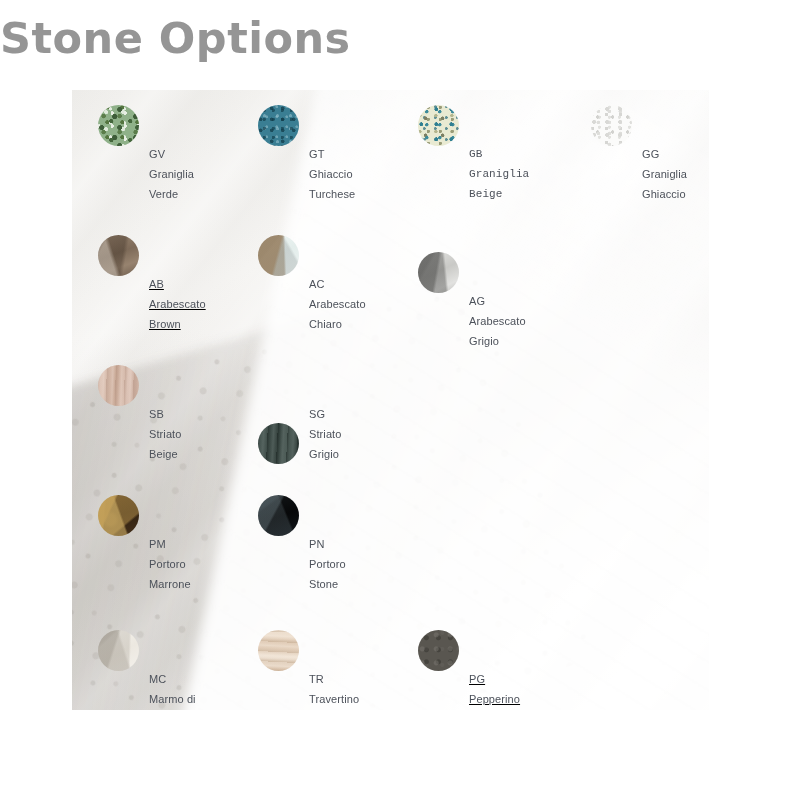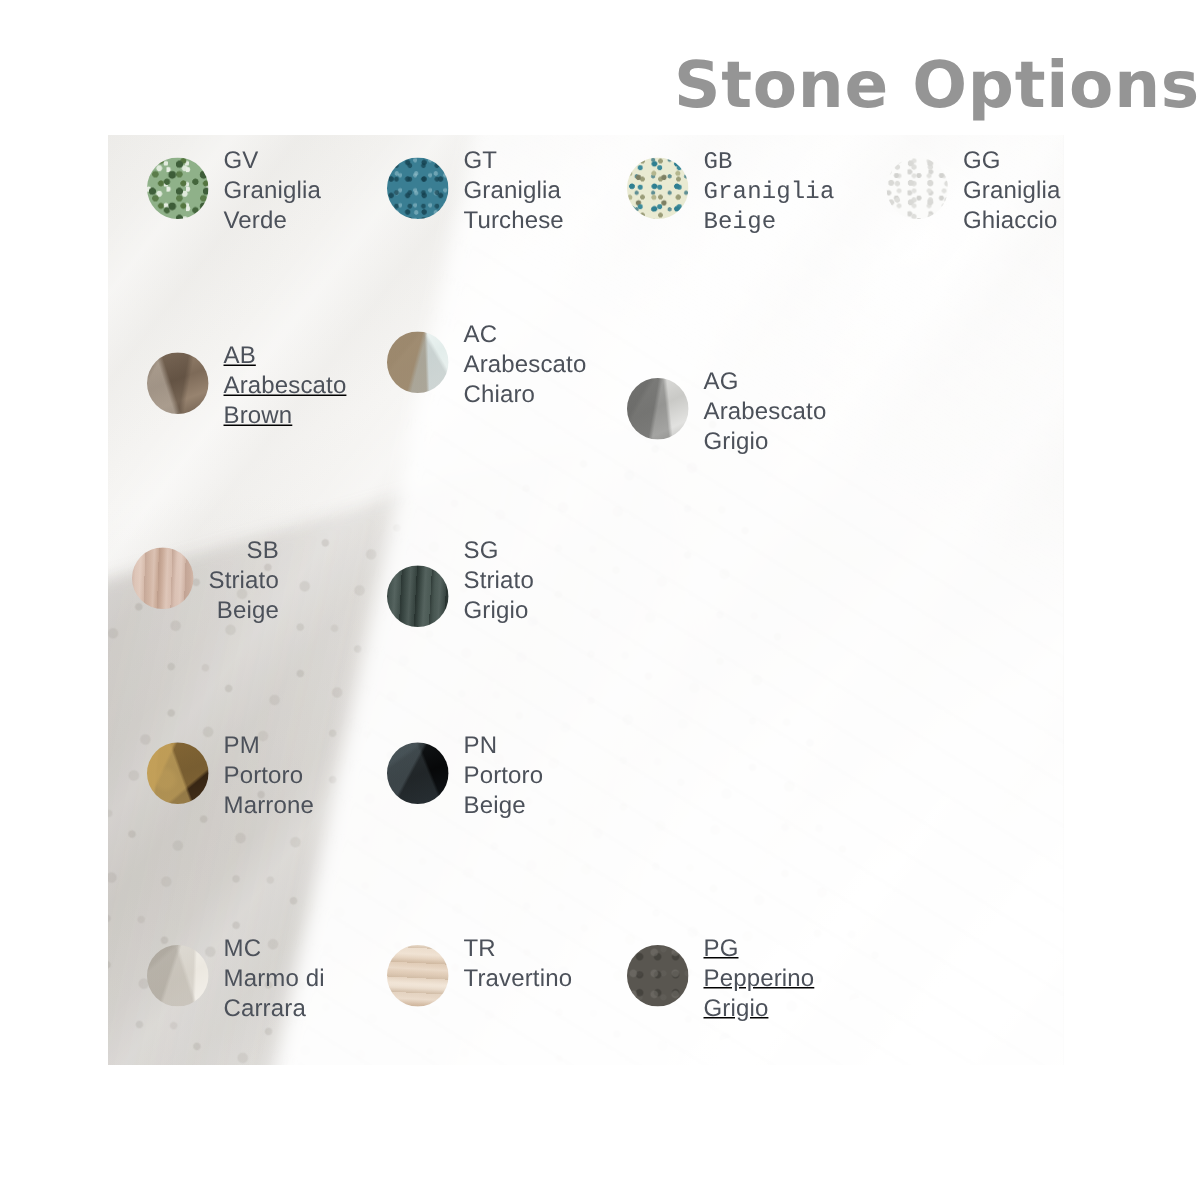--- a/index.html
+++ b/index.html
@@ -20,23 +20,23 @@
     position: relative;
     width: 800px;
     height: 800px;
     background: #ffffff;
   }
 
   
   .page-title {
     position: absolute;
     left: 0;
-    top: 32px;
+    top: 13px;
     width: 800px;
-    text-align: right;
+    text-align: left;
     font-size: 43px;
     font-weight: bold;
     letter-spacing: 0.5px;
     color: #959595;
     font-family: "DejaVu Sans", sans-serif;
   }
 
   
   .swatch-panel {
     position: absolute;
@@ -133,26 +133,27 @@
   .swatch-circle {
     flex: 0 0 auto;
     width: 41px;
     height: 41px;
     border-radius: 50%;
     margin-top: 8px;
     overflow: hidden;
     position: relative;
   }
   .swatch-label {
-    font-size: 16px;
+    font-size: 11px;
     line-height: 20px;
     color: #4c515a;
     white-space: pre-line;
     letter-spacing: 0.1px;
     padding-top: 1px;
+    margin-top: 46px;
   }
 
   
 
   
   .tex-gv {
     background-color: #8fb189;
     background-image:
       radial-gradient(circle at 20% 25%, #3f5f3a 0 2.2px, transparent 2.6px),
       radial-gradient(circle at 62% 15%, #54753f 0 1.8px, transparent 2.2px),
@@ -336,54 +337,54 @@
     <div class="grid" id="swatch-grid">
         <div class="swatch-item" style="left: 26px; top: 7px;">
           <div class="swatch-circle tex-gv"></div>
           <div class="swatch-label">GV
 Graniglia
 Verde</div>
         </div>
         <div class="swatch-item" style="left: 186px; top: 7px;">
           <div class="swatch-circle tex-gt"></div>
           <div class="swatch-label">GT
-Graniglia
+Ghiaccio
 Turchese</div>
         </div>
         <div class="swatch-item" style="left: 346px; top: 7px; font-family: Liberation Mono, monospace;">
           <div class="swatch-circle tex-gb"></div>
           <div class="swatch-label">GB
 Graniglia
 Beige</div>
         </div>
         <div class="swatch-item" style="left: 519px; top: 7px;">
           <div class="swatch-circle tex-gg"></div>
           <div class="swatch-label">GG
 Graniglia
 Ghiaccio</div>
         </div>
         <div class="swatch-item" style="left: 26px; top: 137px; text-decoration: underline;">
           <div class="swatch-circle tex-ab"></div>
           <div class="swatch-label">AB
 Arabescato
 Brown</div>
         </div>
-        <div class="swatch-item" style="left: 186px; top: 123px;">
+        <div class="swatch-item" style="left: 186px; top: 137px;">
           <div class="swatch-circle tex-ac"></div>
           <div class="swatch-label">AC
 Arabescato
 Chiaro</div>
         </div>
         <div class="swatch-item" style="left: 346px; top: 154px;">
           <div class="swatch-circle tex-ag"></div>
           <div class="swatch-label">AG
 Arabescato
 Grigio</div>
         </div>
-        <div class="swatch-item" style="left: 16px; top: 267px; text-align: right;">
+        <div class="swatch-item" style="left: 26px; top: 267px;">
           <div class="swatch-circle tex-sb"></div>
           <div class="swatch-label">SB
 Striato
 Beige</div>
         </div>
         <div class="swatch-item" style="left: 186px; top: 267px; align-items: flex-end;">
           <div class="swatch-circle tex-sg"></div>
           <div class="swatch-label">SG
 Striato
 Grigio</div>
@@ -391,21 +392,21 @@
         <div class="swatch-item" style="left: 26px; top: 397px;">
           <div class="swatch-circle tex-pm"></div>
           <div class="swatch-label">PM
 Portoro
 Marrone</div>
         </div>
         <div class="swatch-item" style="left: 186px; top: 397px;">
           <div class="swatch-circle tex-pn"></div>
           <div class="swatch-label">PN
 Portoro
-Beige</div>
+Stone</div>
         </div>
         <div class="swatch-item" style="left: 186px; top: 532px;">
           <div class="swatch-circle tex-tr"></div>
           <div class="swatch-label">TR
 Travertino</div>
         </div>
         <div class="swatch-item" style="left: 26px; top: 532px;">
           <div class="swatch-circle tex-mc"></div>
           <div class="swatch-label">MC
 Marmo di

